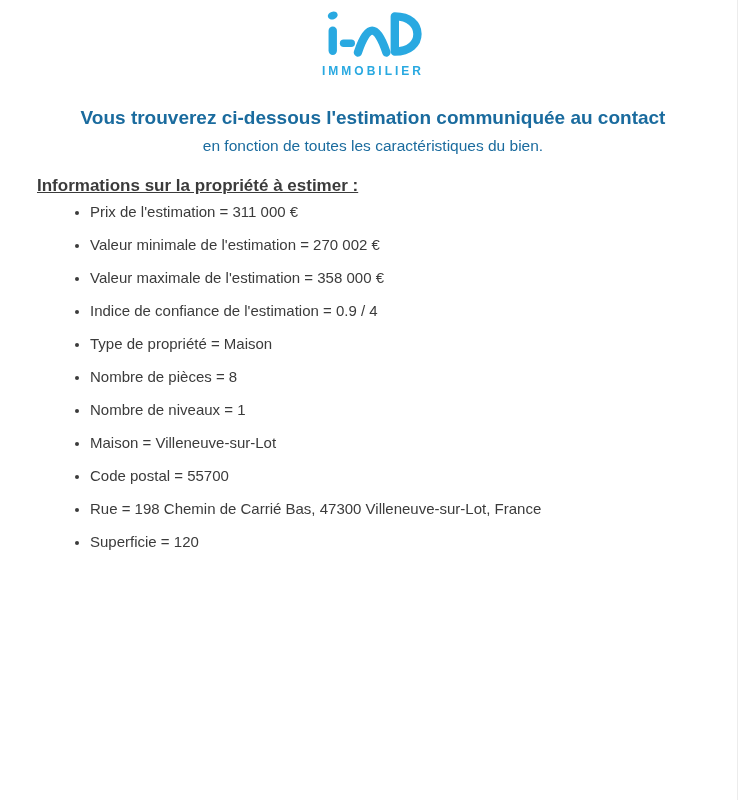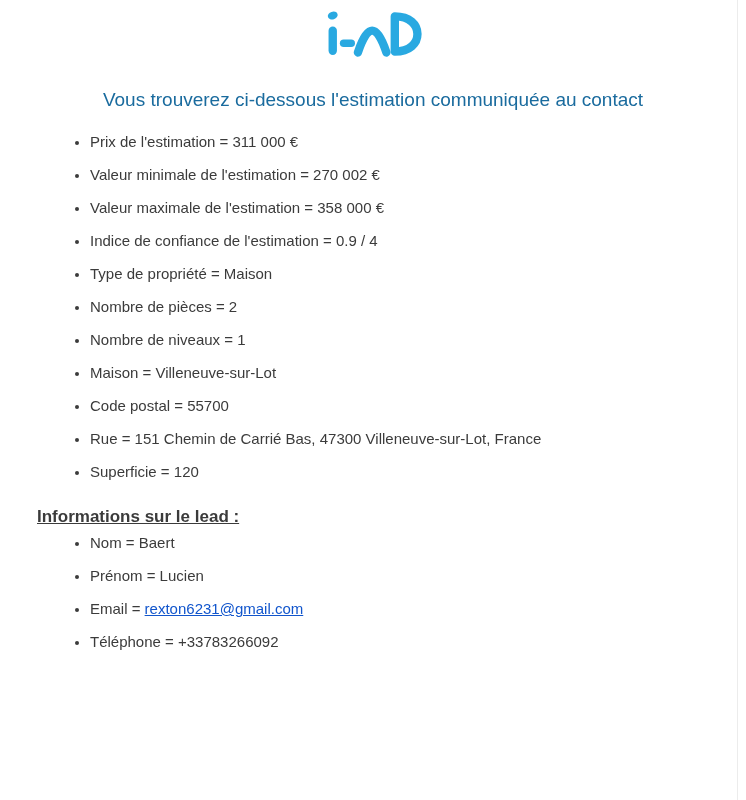--- a/index.html
+++ b/index.html
@@ -45,21 +45,21 @@
     text-align: center;
   }
   
   .header {
     margin-top: 28px;
     text-align: center;
     color: var(--header-blue);
   }
   .header-title {
     font-size: 19px;
-    font-weight: normal;
+    font-weight: bold;
     line-height: 24px;
   }
   .header-subtitle {
     margin-top: 5px;
     font-size: 15.5px;
     line-height: 21px;
   }
   
   .section {
     margin-left: 37px;
@@ -106,46 +106,40 @@
       <ellipse cx="12" cy="9" rx="6" ry="4.6" fill="#29A9E1" stroke="none" transform="rotate(-18 12 9)"></ellipse>
 
       <line x1="12" y1="27" x2="12" y2="51"></line>
 
       <line x1="25" y1="42" x2="34" y2="42" stroke-width="9"></line>
 
       <path d="M 42 53 Q 59 1 76 53"></path>
 
       <path d="M 86 10 L 86 52 M 86 10 C 104 10 113 20 113 31 C 113 42 104 52 86 52"></path>
     </svg>
+    <div class="logo-subtext">IMMOBILIER</div>
   </div>
 
   <div class="header">
     <div class="header-title">Vous trouverez ci-dessous l'estimation communiquée au contact</div>
     <div class="header-subtitle">
+      <div>en fonction de toutes les caractéristiques du bien.</div>
     </div>
   </div>
 
   <div class="section section-1">
+    <div class="section-heading">Informations sur la propriété à estimer :</div>
     <ul class="item-list">
         <li>Prix de l'estimation = 311 000 €</li>
         <li>Valeur minimale de l'estimation = 270 002 €</li>
         <li>Valeur maximale de l'estimation = 358 000 €</li>
         <li>Indice de confiance de l'estimation = 0.9 / 4</li>
         <li>Type de propriété = Maison</li>
-        <li>Nombre de pièces = 2</li>
+        <li>Nombre de pièces = 8</li>
         <li>Nombre de niveaux = 1</li>
         <li>Maison = Villeneuve-sur-Lot</li>
         <li>Code postal = 55700</li>
-        <li>Rue = 151 Chemin de Carrié Bas, 47300 Villeneuve-sur-Lot, France</li>
+        <li>Rue = 198 Chemin de Carrié Bas, 47300 Villeneuve-sur-Lot, France</li>
         <li>Superficie = 120</li>
       </ul>
   </div>
 
-  <div class="section section-2">
-    <div class="section-heading">Informations sur le lead :</div>
-    <ul class="item-list">
-        <li>Nom = Baert</li>
-        <li>Prénom = Lucien</li>
-        <li><span>Email = </span><a href="#">rexton6231@gmail.com</a></li>
-        <li>Téléphone = +33783266092</li>
-      </ul>
-  </div>
 </div>
 
 </body></html>

